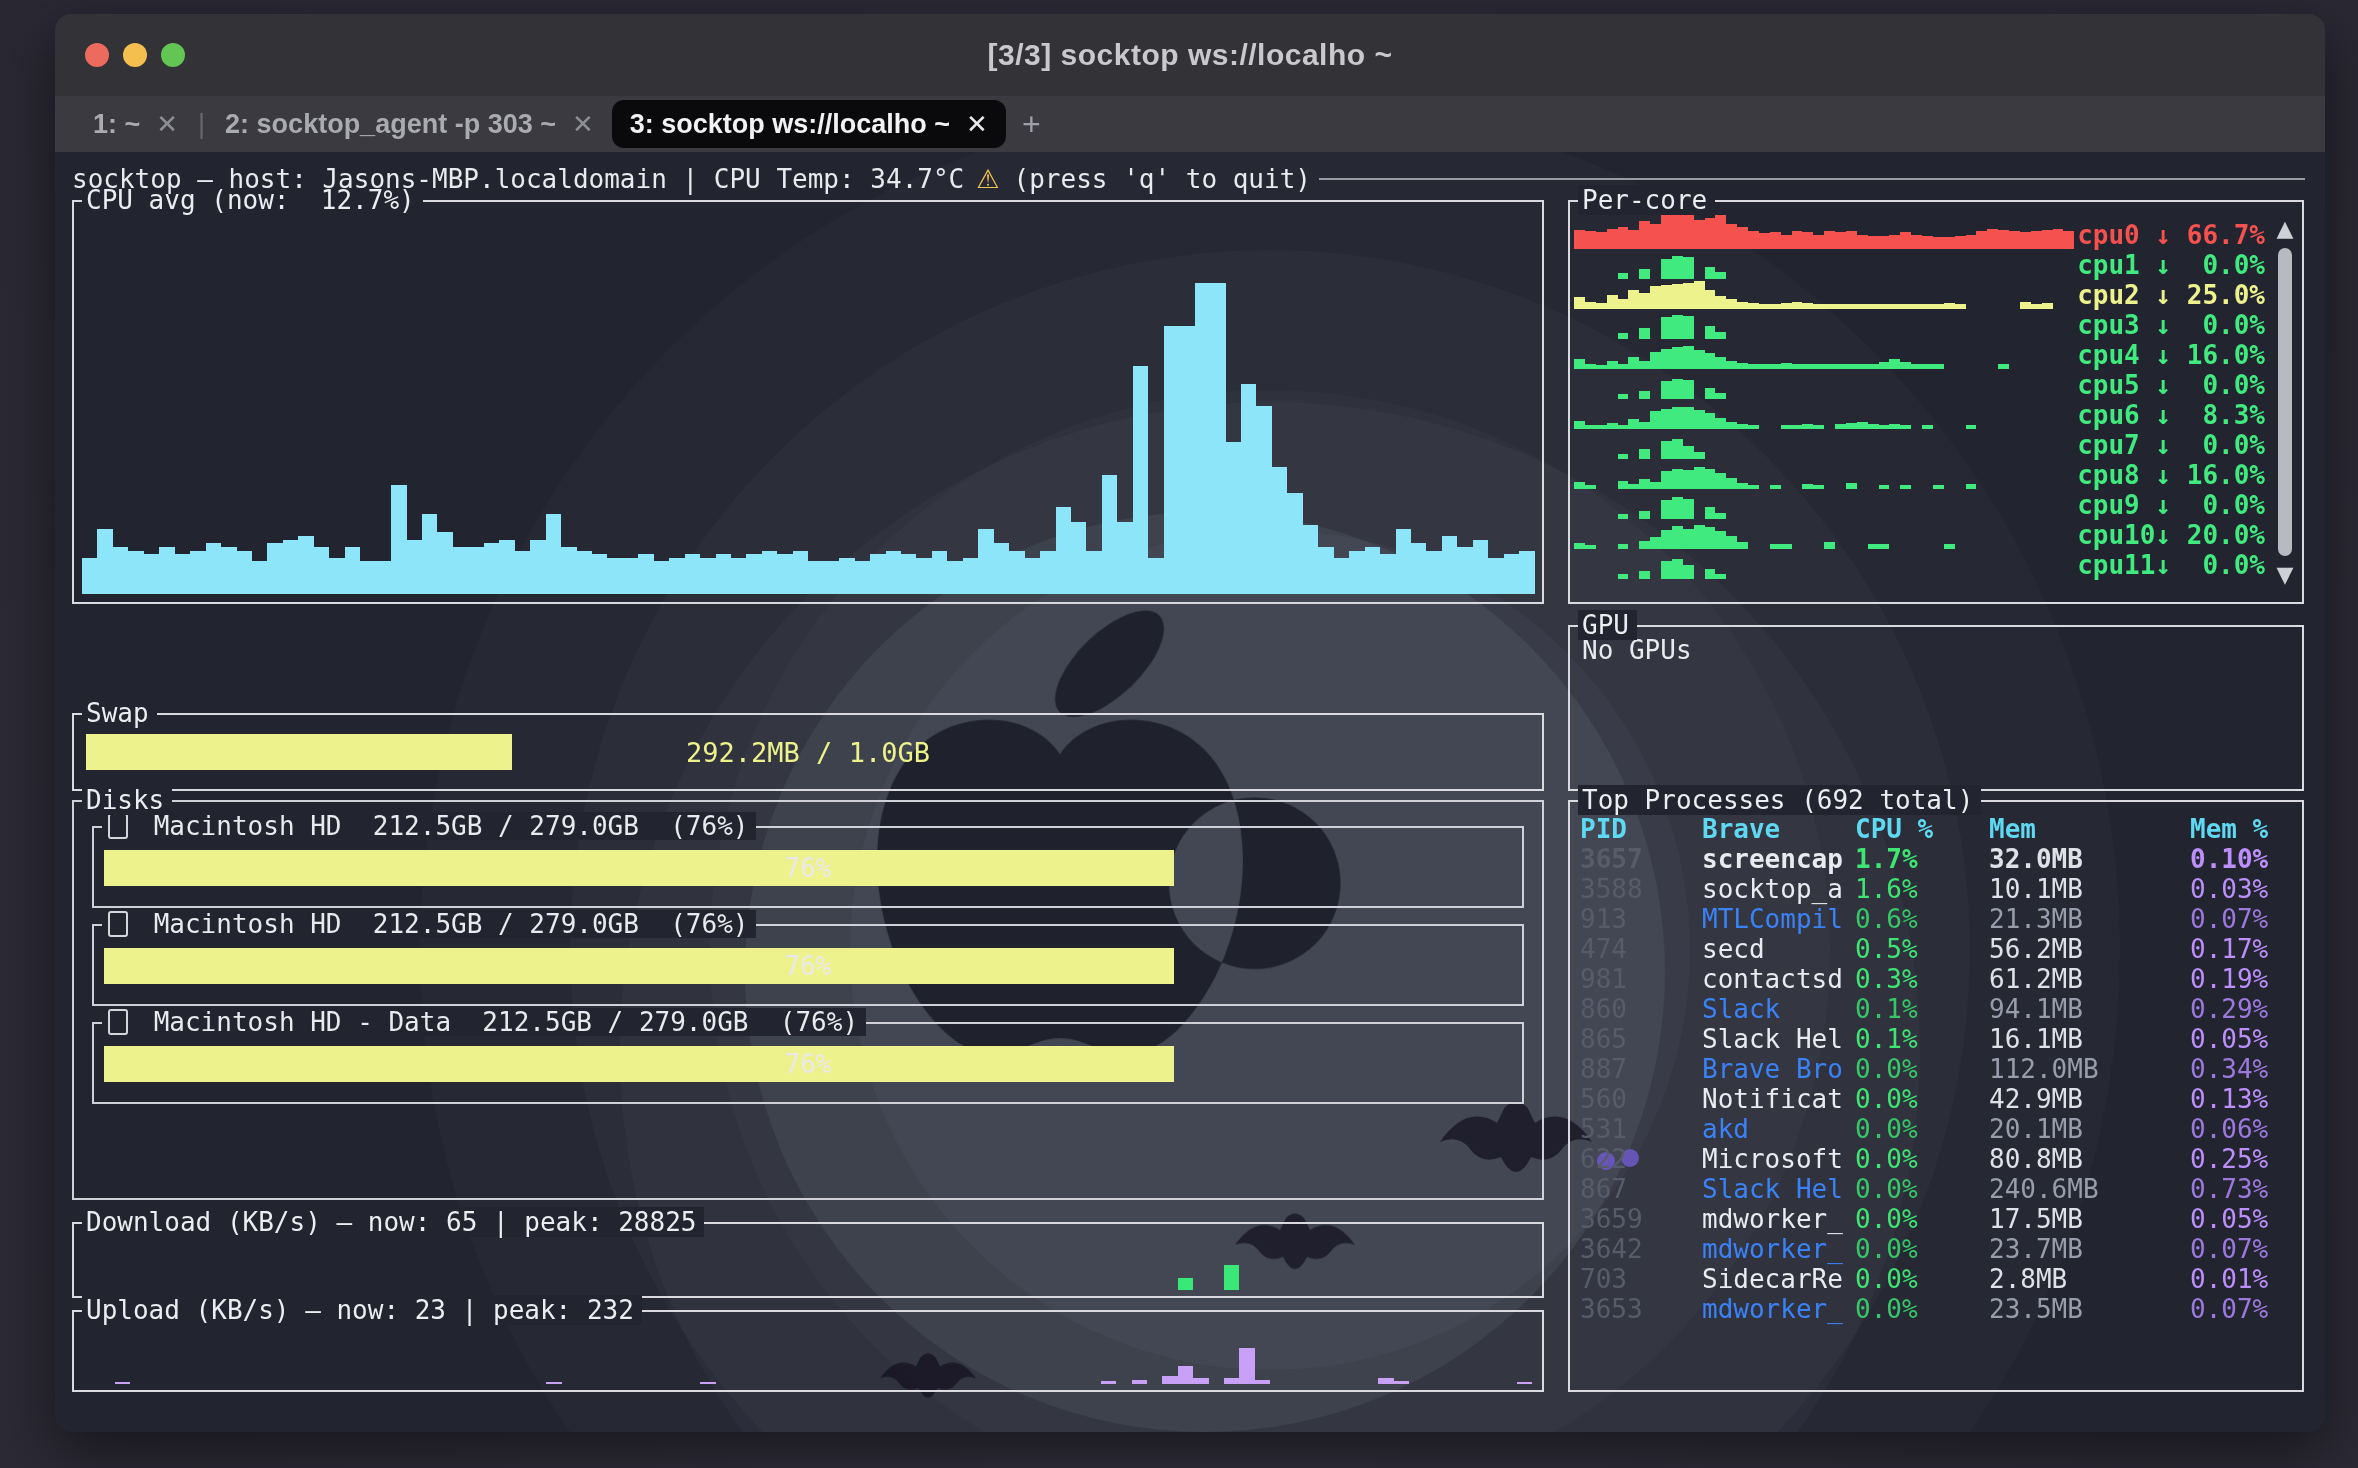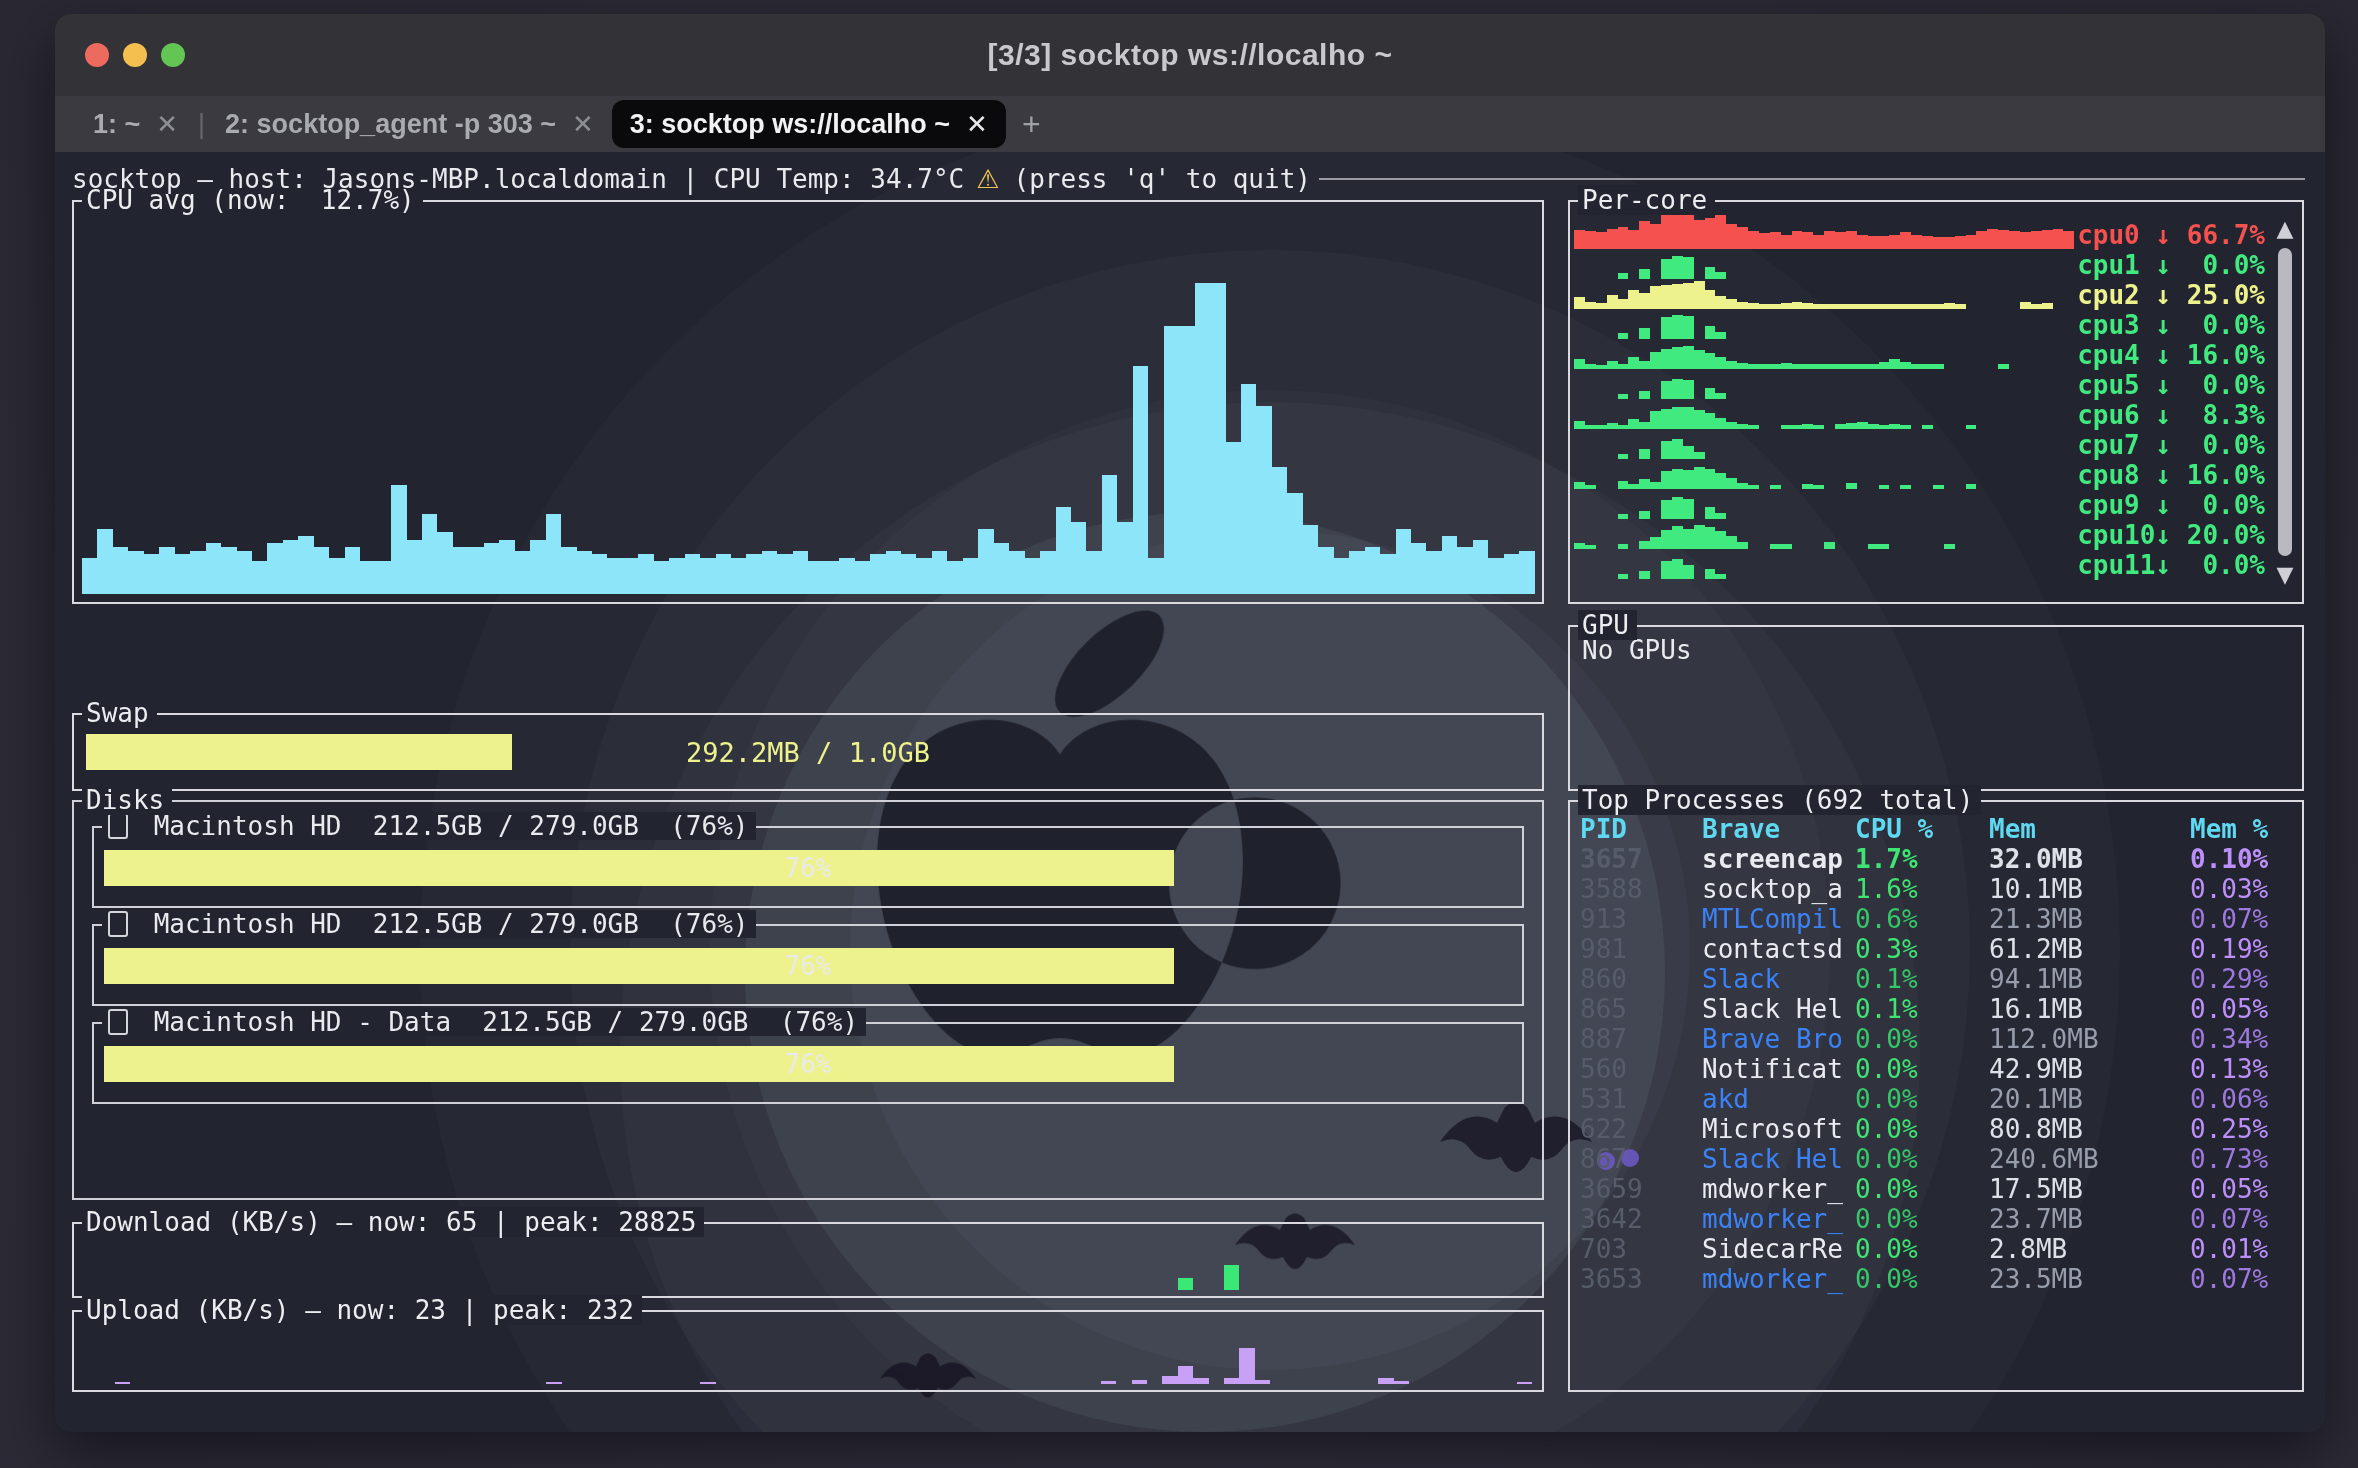--- a/index.html
+++ b/index.html
@@ -1111,20 +1111,21 @@
         </div>
     </div>
 
     <div class="panel p-proc">
       <span class="ptitle">Top Processes (692 total)</span>
       <div class="proc">
           <div class="prow head"><span>PID</span><span>Brave</span><span>CPU %</span><span>Mem</span><span>Mem %</span></div>
           <div class="prow bold"><span class="c-pid">3657</span><span class="c-name">screencap</span><span class="c-cpu">1.7%</span><span class="c-mem">32.0MB</span><span class="c-memp">0.10%</span></div>
           <div class="prow"><span class="c-pid">3588</span><span class="c-name">socktop_a</span><span class="c-cpu">1.6%</span><span class="c-mem">10.1MB</span><span class="c-memp">0.03%</span></div>
           <div class="prow dim"><span class="c-pid">913</span><span class="c-name">MTLCompil</span><span class="c-cpu">0.6%</span><span class="c-mem">21.3MB</span><span class="c-memp">0.07%</span></div>
+          <div class="prow"><span class="c-pid">474</span><span class="c-name">secd</span><span class="c-cpu">0.5%</span><span class="c-mem">56.2MB</span><span class="c-memp">0.17%</span></div>
           <div class="prow"><span class="c-pid">981</span><span class="c-name">contactsd</span><span class="c-cpu">0.3%</span><span class="c-mem">61.2MB</span><span class="c-memp">0.19%</span></div>
           <div class="prow dim"><span class="c-pid">860</span><span class="c-name">Slack</span><span class="c-cpu">0.1%</span><span class="c-mem">94.1MB</span><span class="c-memp">0.29%</span></div>
           <div class="prow"><span class="c-pid">865</span><span class="c-name">Slack Hel</span><span class="c-cpu">0.1%</span><span class="c-mem">16.1MB</span><span class="c-memp">0.05%</span></div>
           <div class="prow dim"><span class="c-pid">887</span><span class="c-name">Brave Bro</span><span class="c-cpu">0.0%</span><span class="c-mem">112.0MB</span><span class="c-memp">0.34%</span></div>
           <div class="prow"><span class="c-pid">560</span><span class="c-name">Notificat</span><span class="c-cpu">0.0%</span><span class="c-mem">42.9MB</span><span class="c-memp">0.13%</span></div>
           <div class="prow dim"><span class="c-pid">531</span><span class="c-name">akd</span><span class="c-cpu">0.0%</span><span class="c-mem">20.1MB</span><span class="c-memp">0.06%</span></div>
           <div class="prow"><span class="c-pid">622</span><span class="c-name">Microsoft</span><span class="c-cpu">0.0%</span><span class="c-mem">80.8MB</span><span class="c-memp">0.25%</span></div>
           <div class="prow dim"><span class="c-pid">867</span><span class="c-name">Slack Hel</span><span class="c-cpu">0.0%</span><span class="c-mem">240.6MB</span><span class="c-memp">0.73%</span></div>
           <div class="prow"><span class="c-pid">3659</span><span class="c-name">mdworker_</span><span class="c-cpu">0.0%</span><span class="c-mem">17.5MB</span><span class="c-memp">0.05%</span></div>
           <div class="prow dim"><span class="c-pid">3642</span><span class="c-name">mdworker_</span><span class="c-cpu">0.0%</span><span class="c-mem">23.7MB</span><span class="c-memp">0.07%</span></div>

